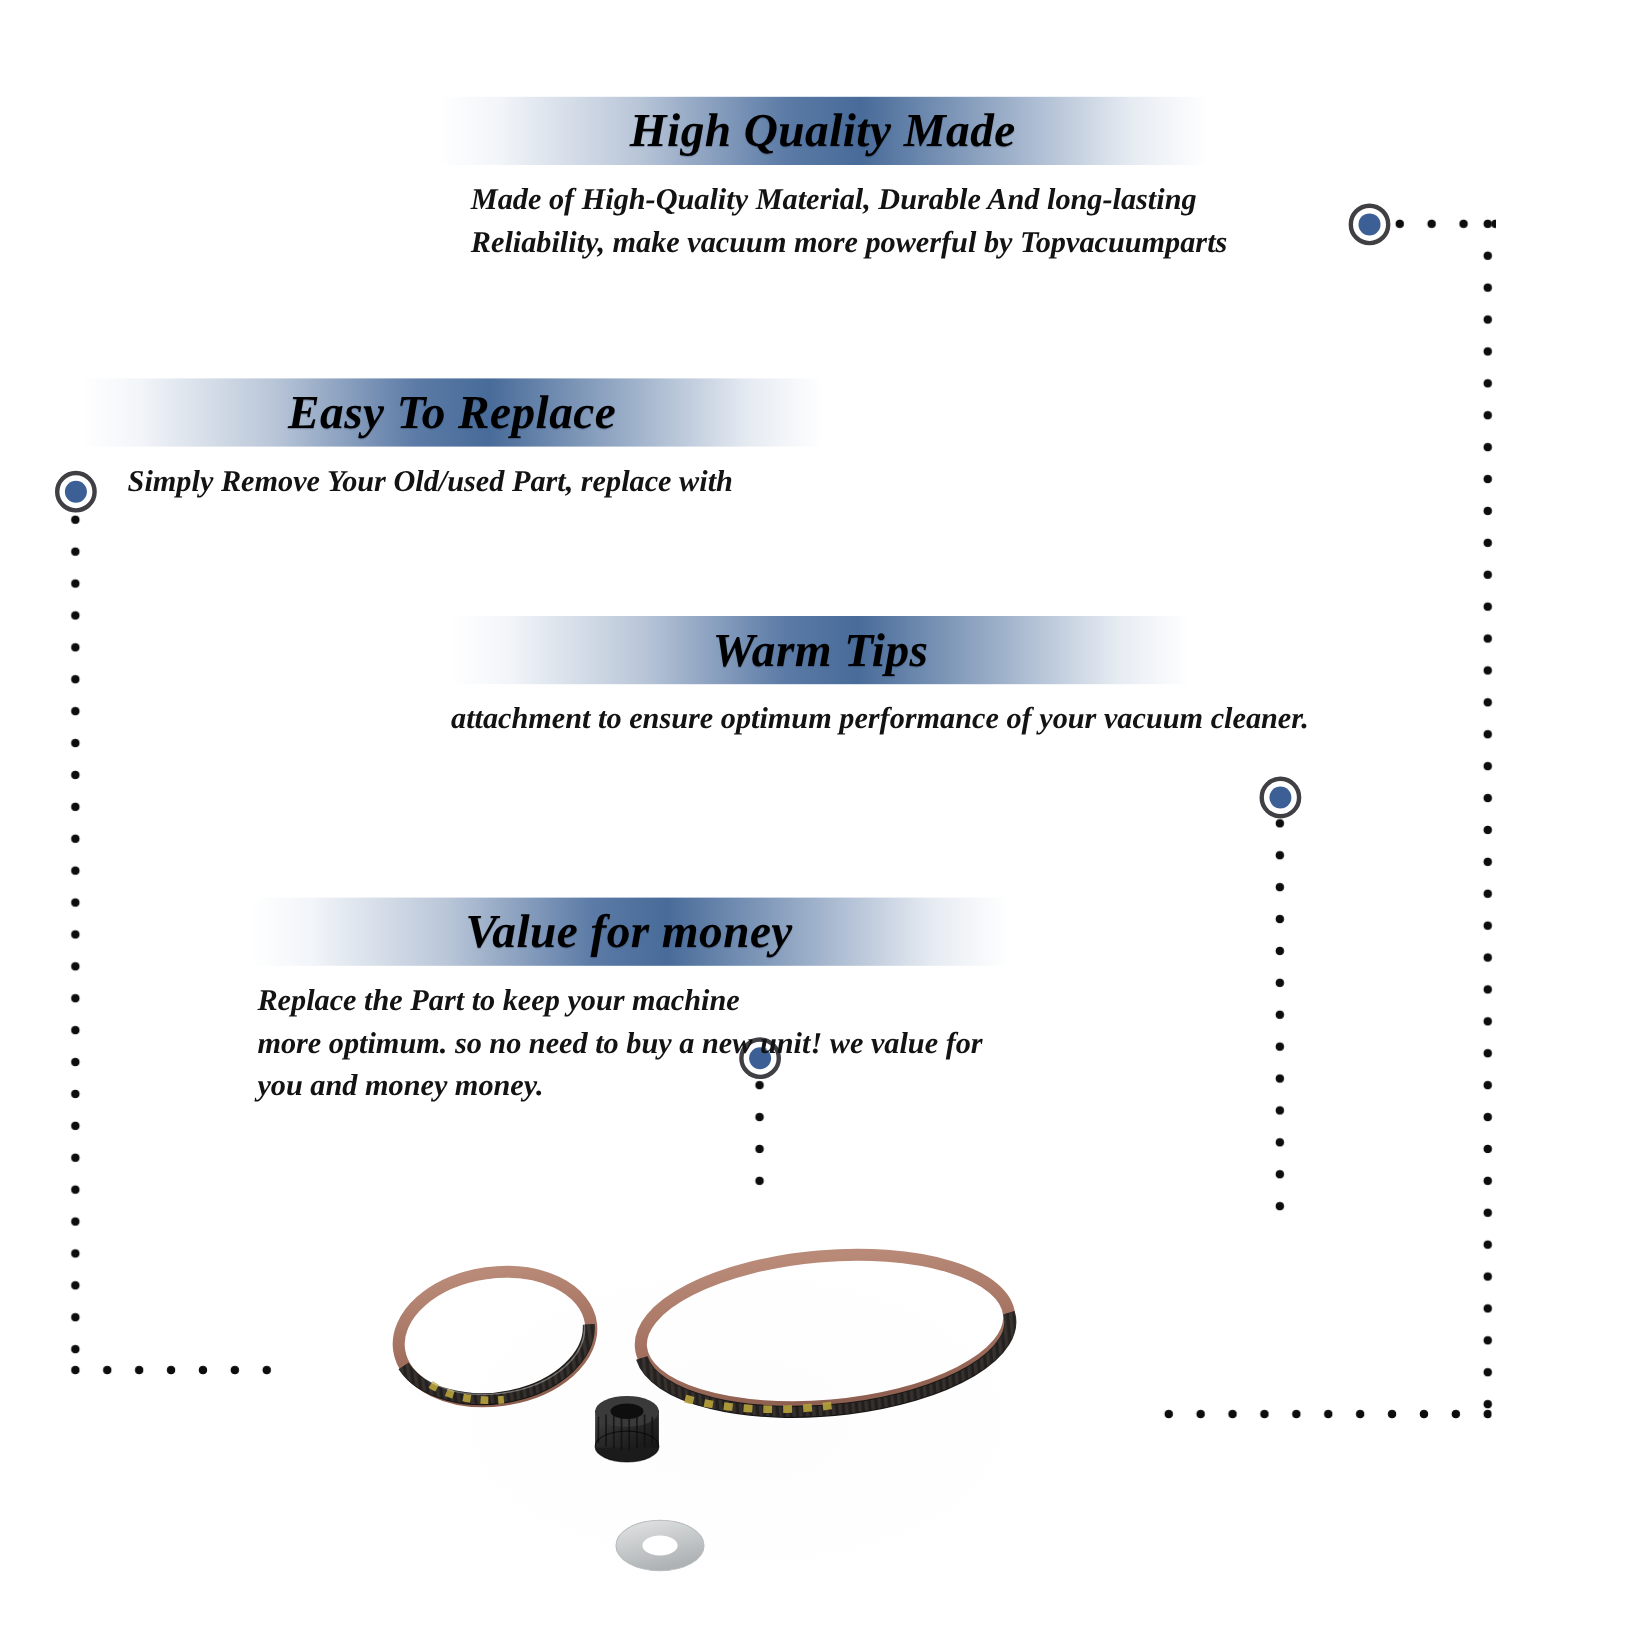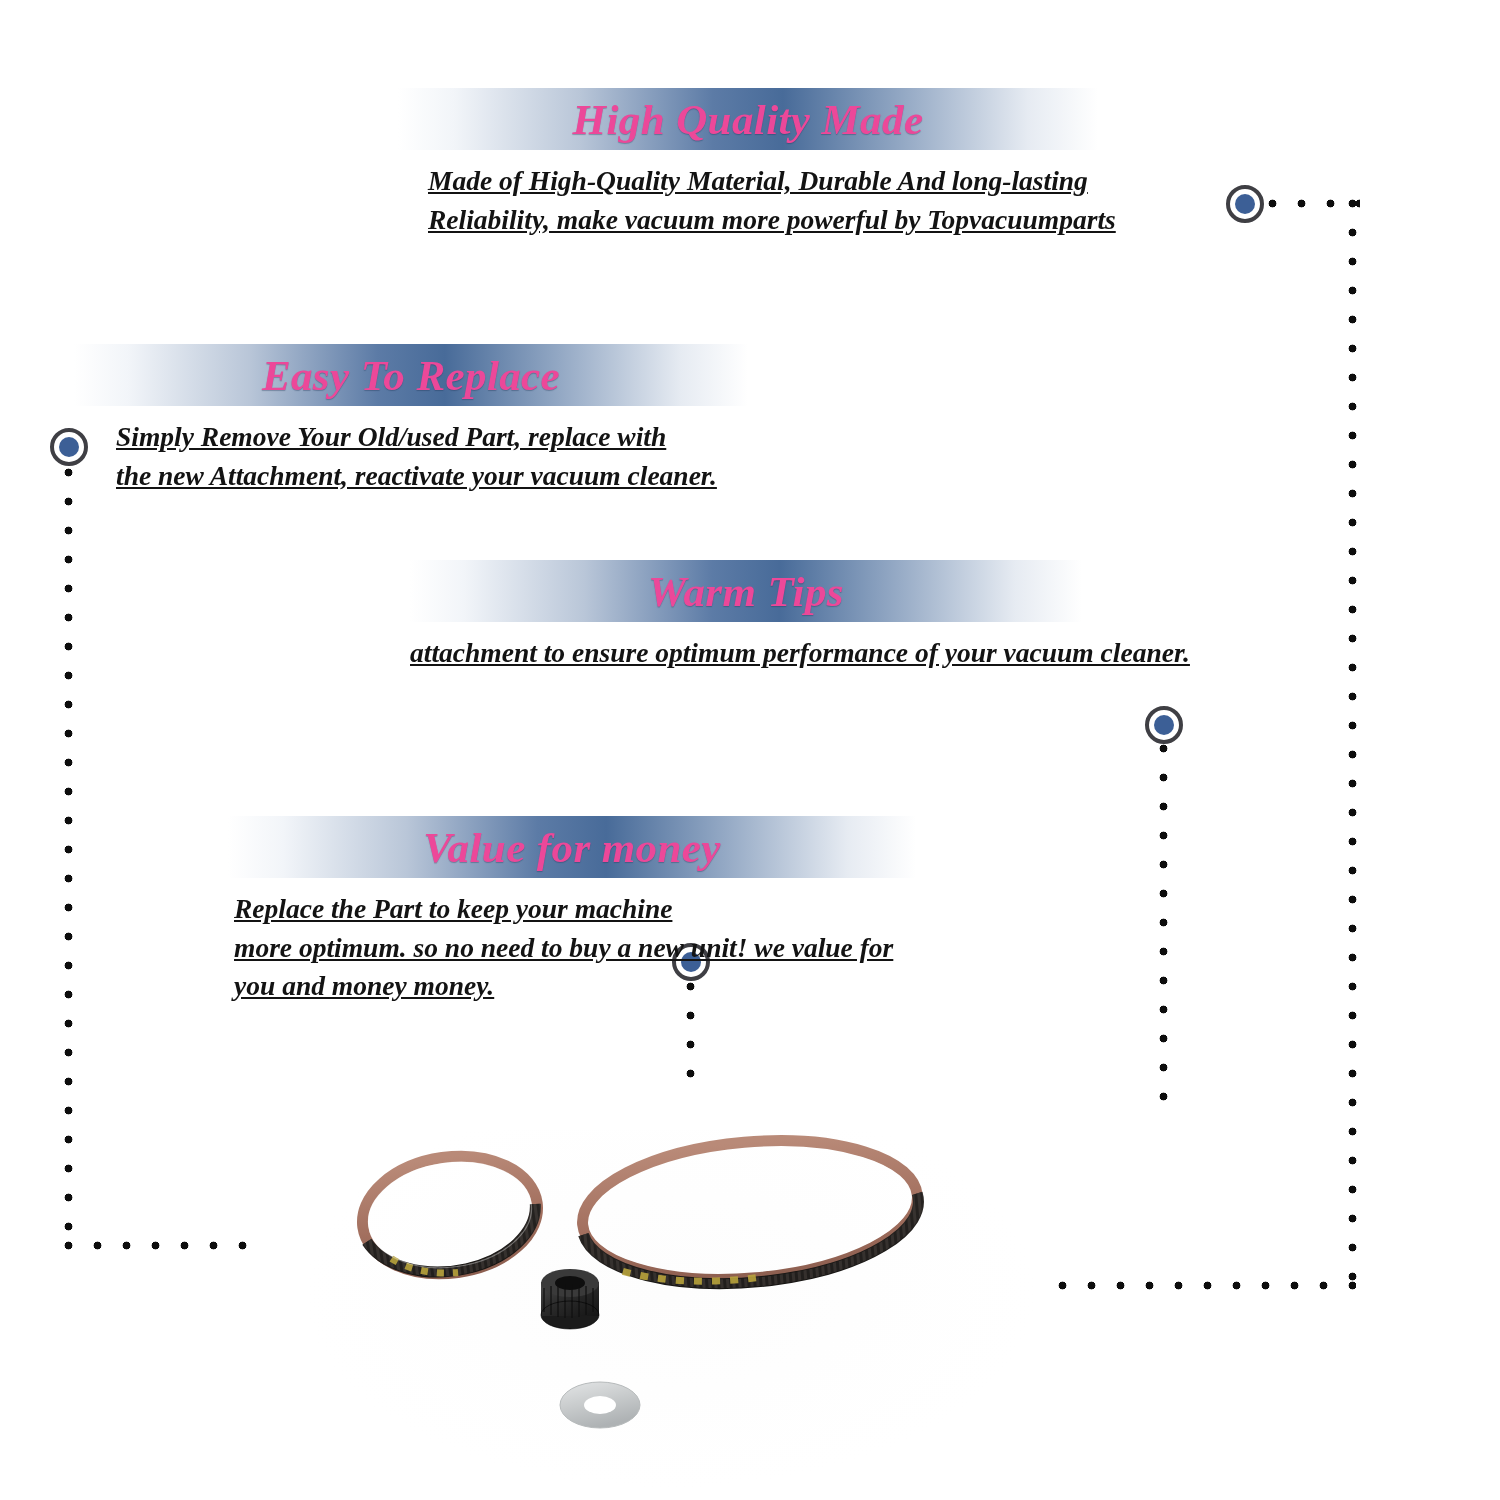--- a/index.html
+++ b/index.html
@@ -85,39 +85,38 @@
         #b9c6d8 26%,
         #5c7ba6 45%,
         #486b99 55%,
         #93a8c4 72%,
         #e6ebf2 90%,
         #ffffff 100%);
   }
   .feature-title-text {
     position: relative;
     z-index: 2;
-    color: #ec4899;
+    color: #000000;
     font-style: italic;
     font-weight: bold;
     font-size: 43px;
     letter-spacing: 0.4px;
     white-space: nowrap;
     text-shadow: 0 1px 1px rgba(30,50,80,0.35);
   }
   .feature-body {
     margin-top: 12px;
     color: #131313;
     font-style: italic;
     font-weight: bold;
     font-size: 27.5px;
     line-height: 1.40;
   }
   .feature-body .line {
     white-space: nowrap;
-    text-decoration: underline;
   }
 
   
   #feature-high-quality        { left: 398px; top: 88px;  width: 700px; }
   #feature-high-quality .feature-body { margin-left: 30px; }
 
   #feature-easy-replace        { left: 74px;  top: 344px; width: 674px; }
   #feature-easy-replace .feature-body { margin-left: 42px; margin-top: 12px; }
 
   #feature-warm-tips           { left: 410px; top: 560px; width: 672px; }
@@ -190,21 +189,20 @@
       <div class="line">Reliability, make vacuum more powerful by Topvacuumparts</div>
     </div>
   </div>
 
   <div class="feature" id="feature-easy-replace">
     <div class="feature-title-bar">
       <span class="feature-title-text">Easy To Replace</span>
     </div>
     <div class="feature-body">
       <div class="line">Simply Remove Your Old/used Part, replace with</div>
-      <div class="line">the new Attachment, reactivate your vacuum cleaner.</div>
     </div>
   </div>
 
   <div class="feature" id="feature-warm-tips">
     <div class="feature-title-bar">
       <span class="feature-title-text">Warm Tips</span>
     </div>
     <div class="feature-body">
       <div class="line">attachment to ensure optimum performance of your vacuum cleaner.</div>
     </div>

